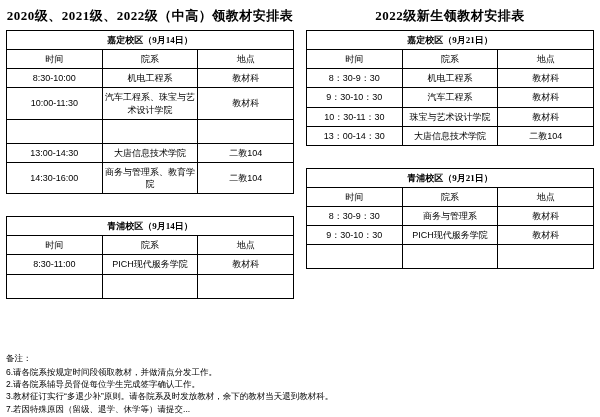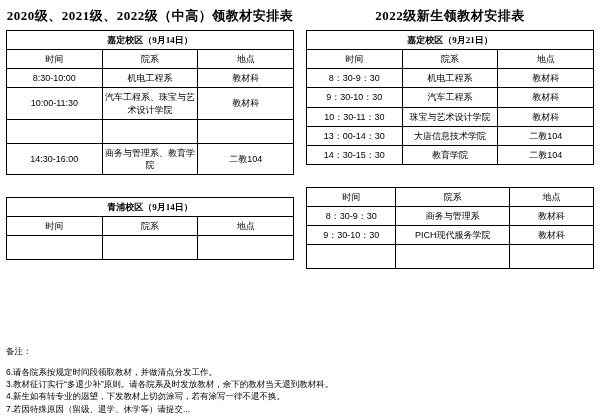--- a/index.html
+++ b/index.html
@@ -76,21 +76,21 @@
     position: absolute;
     left: 6px;
     bottom: 2px;
     width: 580px;
     font-size: 8.5px;
     line-height: 1.45;
     color: #000;
   }
   .notes .n-title {
     font-size: 8.5px;
-    margin-bottom: 8px;
+    margin-bottom: 1px;
   }
   .notes .n-line {
     white-space: nowrap;
     overflow: hidden;
   }
 </style>
 </head>
 <body>
 
 <div class="page">
@@ -119,40 +119,50 @@
           <td class="time">10:00-11:30</td>
           <td class="dept">汽车工程系、珠宝与艺术设计学院</td>
           <td class="place">教材科</td>
         </tr>
         <tr>
           <td class="time blank"></td>
           <td class="dept blank"></td>
           <td class="place blank"></td>
         </tr>
         <tr>
+          <td class="time">13:00-14:30</td>
+          <td class="dept">大唐信息技术学院</td>
+          <td class="place">二教104</td>
+        </tr>
+        <tr>
           <td class="time">14:30-16:00</td>
           <td class="dept">商务与管理系、教育学院</td>
           <td class="place">二教104</td>
         </tr>
       </tbody>
         </table>
 
       <div class="spacer"></div>
 
       <table class="sched">
         <tbody>
             <tr>
           <td class="campus" colspan="3">青浦校区（9月14日）</td>
         </tr>
         <tr>
           <td class="head time">时间</td>
           <td class="head dept">院系</td>
           <td class="head place">地点</td>
         </tr>
         <tr>
+          <td class="time">8:30-11:00</td>
+          <td class="dept">PICH现代服务学院</td>
+          <td class="place">教材科</td>
+        </tr>
+        <tr>
           <td class="time blank"></td>
           <td class="dept blank"></td>
           <td class="place blank"></td>
         </tr>
       </tbody>
         </table>
     </div>
 
     <div class="col">
       <div class="title">2022级新生领教材安排表</div>
@@ -180,32 +190,30 @@
         <tr>
           <td class="time">10：30-11：30</td>
           <td class="dept">珠宝与艺术设计学院</td>
           <td class="place">教材科</td>
         </tr>
         <tr>
           <td class="time">13：00-14：30</td>
           <td class="dept">大唐信息技术学院</td>
           <td class="place">二教104</td>
         </tr>
-        <tr>
-          <td class="time">14：30-15：30</td>
-          <td class="dept">教育学院</td>
-          <td class="place">二教104</td>
-        </tr>
       </tbody>
         </table>
 
       <div class="spacer"></div>
 
       <table class="sched">
         <tbody>
+            <tr>
+          <td class="campus" colspan="3">青浦校区（9月21日）</td>
+        </tr>
         <tr>
           <td class="head time">时间</td>
           <td class="head dept">院系</td>
           <td class="head place">地点</td>
         </tr>
         <tr>
           <td class="time">8：30-9：30</td>
           <td class="dept">商务与管理系</td>
           <td class="place">教材科</td>
         </tr>
@@ -221,18 +229,18 @@
         </tr>
       </tbody>
         </table>
     </div>
 
   </div>
 
   <div class="notes">
     <div class="n-title">备注：</div>
     <div class="n-line">6.请各院系按规定时间段领取教材，并做清点分发工作。</div>
+    <div class="n-line">2.请各院系辅导员督促每位学生完成签字确认工作。</div>
     <div class="n-line">3.教材征订实行“多退少补”原则。请各院系及时发放教材，余下的教材当天退到教材科。</div>
-    <div class="n-line">4.新生如有转专业的愿望，下发教材上切勿涂写，若有涂写一律不退不换。</div>
     <div class="n-line">7.若因特殊原因（留级、退学、休学等）请提交...</div>
   </div>
 
 </div>
 
 </body></html>

